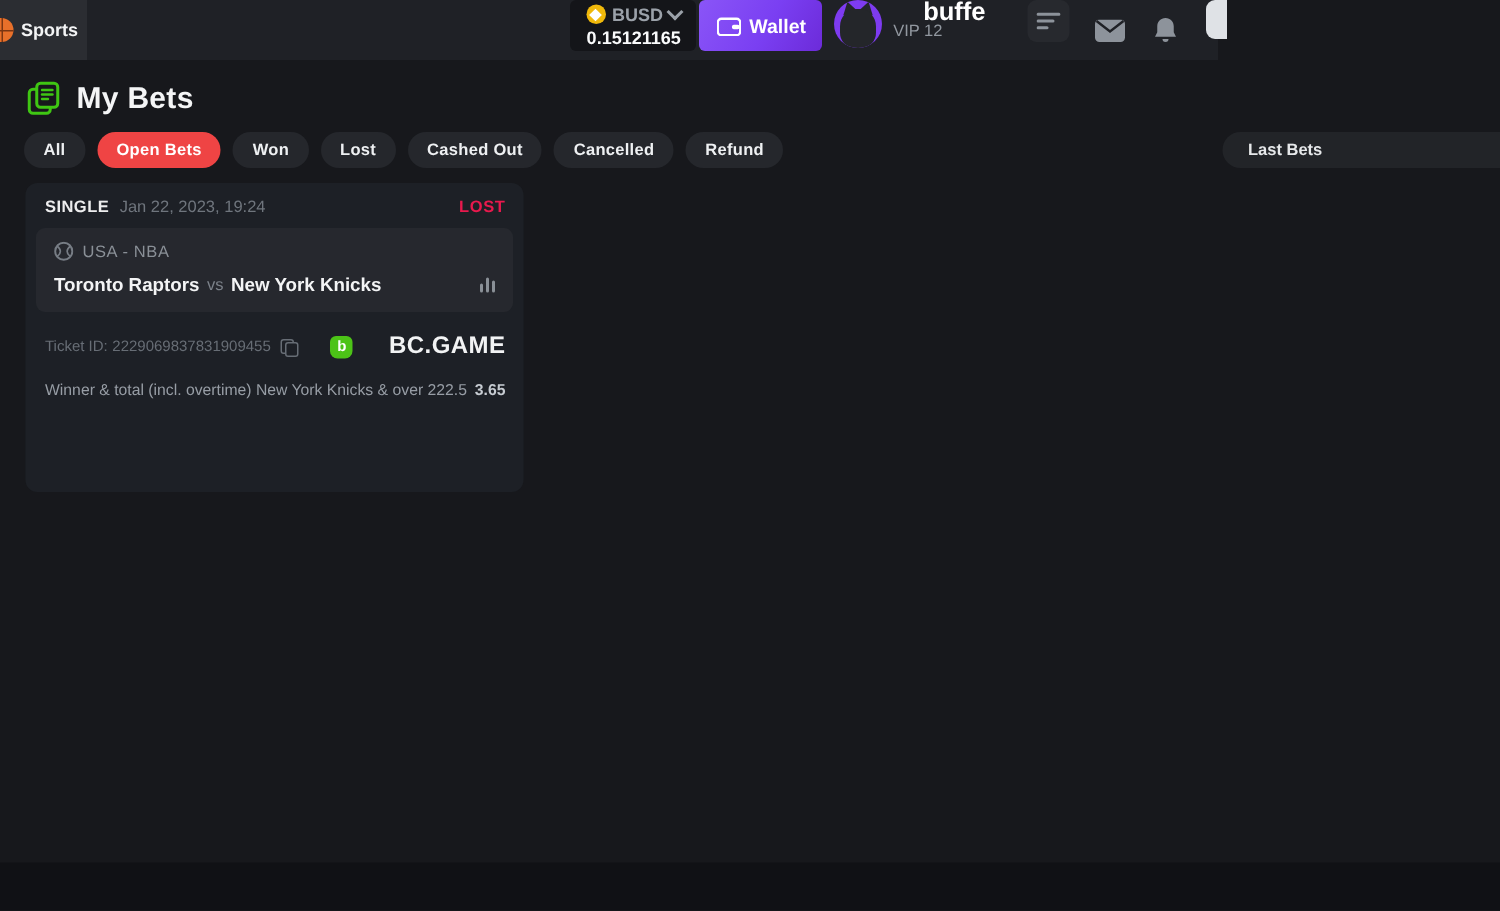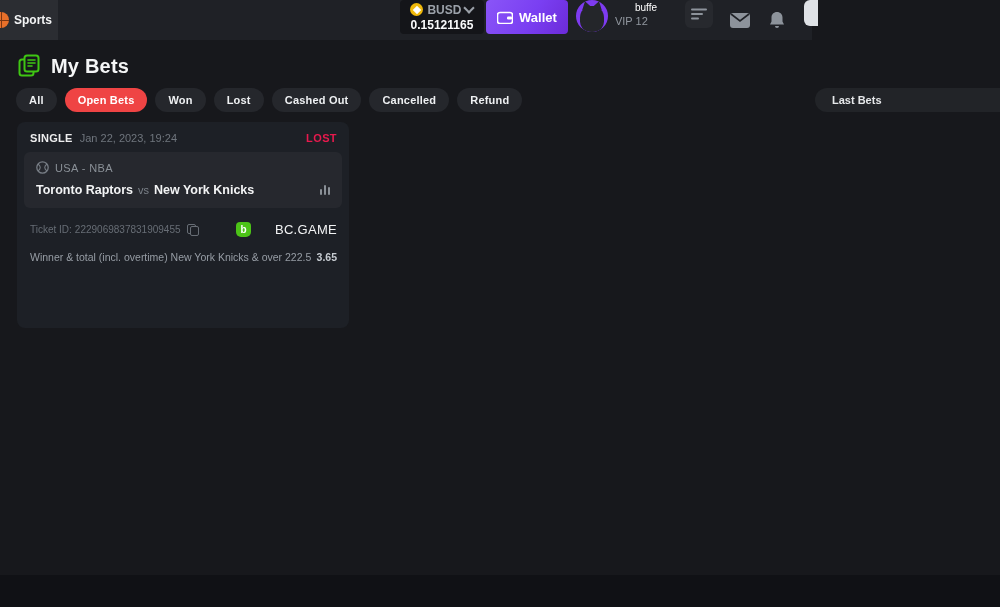--- a/index.html
+++ b/index.html
@@ -66,21 +66,21 @@
     position:absolute; left:4px; top:6px; width:24px; height:26px;
     background:#24262a; border-radius:45% 45% 40% 40%;
   }
   .avatar .ear1,.avatar .ear2 {
     position:absolute; width:0; height:0; top:1px;
     border-left:5px solid transparent; border-right:5px solid transparent;
     border-bottom:8px solid #24262a;
   }
   .avatar .ear1{ left:5px; transform:rotate(-15deg);} .avatar .ear2{ left:17px; transform:rotate(15deg);}
   .userinfo { display:flex; flex-direction:column; margin-right:28px; cursor:pointer; }
-  .userinfo .name { font-size:10px; font-weight:normal; color:#fff; line-height:15px;margin-left:20px; }
+  .userinfo .name { font-size:17px; font-weight:bold; color:#fff; line-height:15px;margin-left:20px; }
   .userinfo .vip { font-size:11px; color:#9298a0; line-height:13px; }
 
   .iconbtn { background:none; border:none; cursor:pointer; display:flex; align-items:center; justify-content:center; }
   .menu-btn {
     width:28px; height:28px; border-radius:6px; background:#27292e; margin-right:17px;
   }
   .mail-btn { margin-right:19px; }
   .bell-btn { margin-right:19px; }
   .chat-partial {
     width:14px; height:26px; border-radius:6px 0 0 6px; background:#dfe2e6;
@@ -137,21 +137,21 @@
     content:""; position:absolute; width:7px; height:8px;
     border:1px solid #676d75; border-radius:2px;
   }
   .copy-ic:before { left:0; top:0; }
   .copy-ic:after  { left:3px; top:2px; background:#1d2026; }
   .brand { margin-left:auto; display:flex; align-items:center; gap:4px; }
   .brand-shield {
     width:15px; height:15px; background:#4cc317; border-radius:4px 4px 5px 5px;
     color:#fff; font-size:10px; font-weight:bold; display:flex; align-items:center; justify-content:center;
   }
-  .brand-name { font-size:13px; font-weight:normal; color:#f2f3f4; letter-spacing:.3px;padding-left:20px; }
+  .brand-name { font-size:16px; font-weight:bold; color:#f2f3f4; letter-spacing:.3px;padding-left:20px; }
 
   .bet-rows { padding:12px 12px 0 13px; }
   .bet-row { display:flex; justify-content:space-between; line-height:17px; }
   .bet-row .lab { font-size:10.5px; color:#979da5; }
   .bet-row .val { font-size:10.5px; color:#c6cbd1; font-weight:bold; }
 
   
   .footer-band { position:absolute; left:0; bottom:0; width:1000px; height:32px; background:#101115; }
 
   svg { display:block; }

